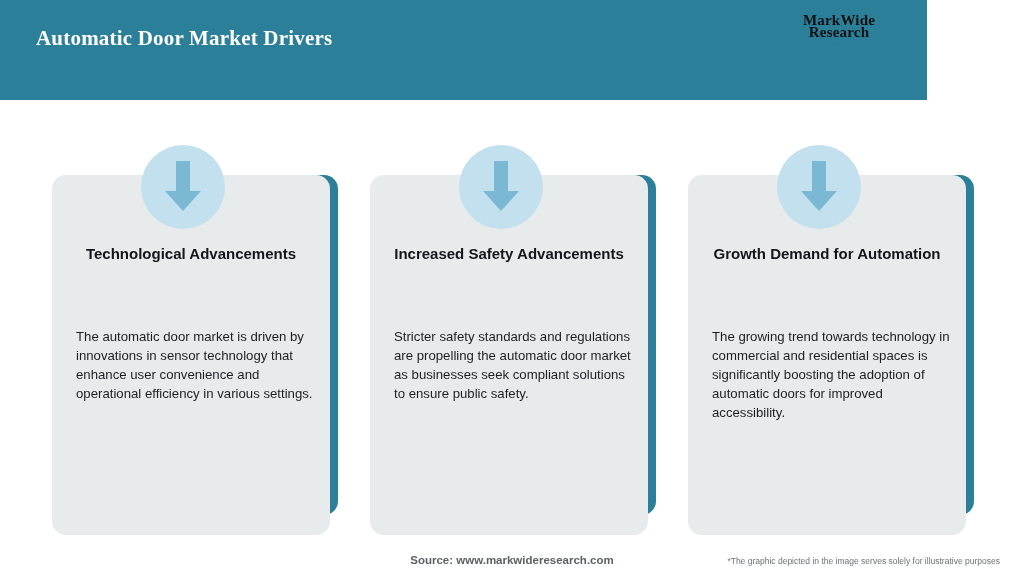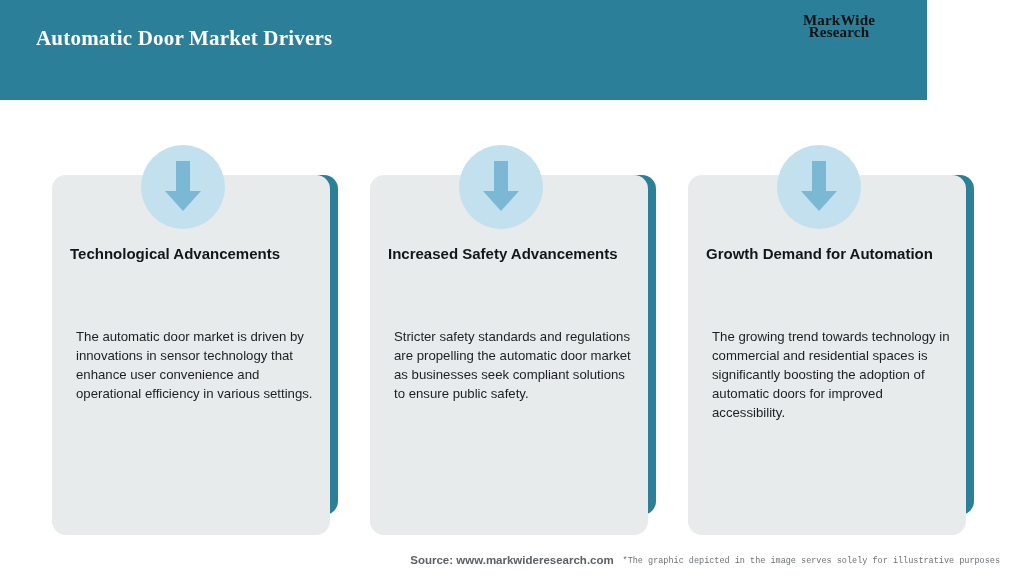--- a/index.html
+++ b/index.html
@@ -105,21 +105,21 @@
     position: absolute;
     left: 50%;
     top: 16px;
     transform: translateX(-50%);
   }
   .card-title {
     position: absolute;
     left: 18px;
     top: 98px;
     width: 242px;
-    text-align: left;
+    text-align: center;
     font-size: 15px;
     font-weight: bold;
     color: #12161a;
     line-height: 22px;
   }
   .card-body {
     position: absolute;
     left: 24px;
     top: 182px;
     width: 238px;
@@ -138,21 +138,20 @@
     font-size: 11.5px;
     font-weight: bold;
     color: #5c6166;
   }
   .disclaimer {
     position: absolute;
     right: 24px;
     top: 556px;
     font-size: 8.5px;
     color: #6d7276;
-    font-family: Liberation Mono, monospace;
   }
 </style>
 </head>
 <body>
 
 <div class="slide">
 
   <div class="header">
     <div class="header-title">Automatic Door Market Drivers</div>
     <div class="logo">

